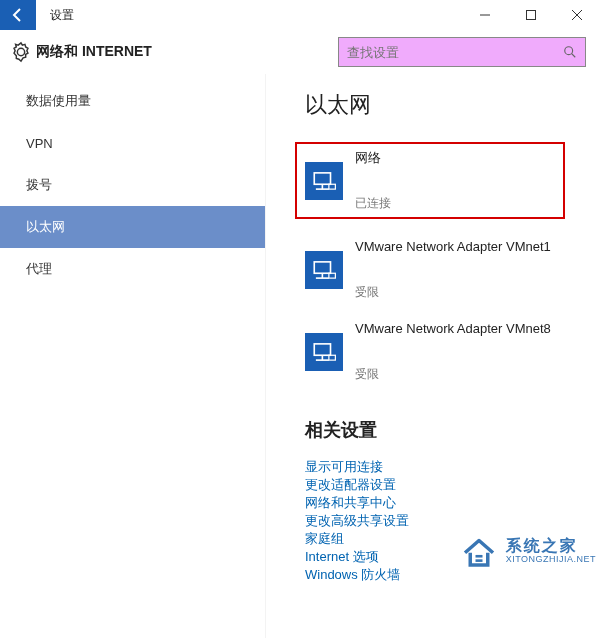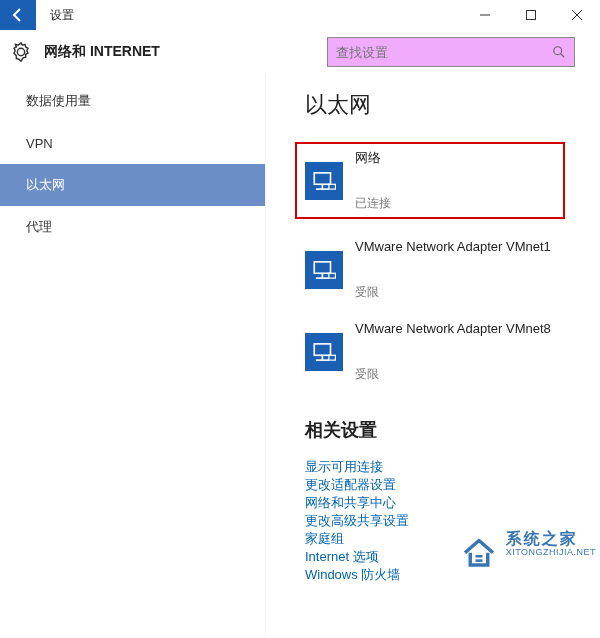--- a/index.html
+++ b/index.html
@@ -6,21 +6,21 @@
   html, body { width: 600px; height: 638px; overflow: hidden; background: #fff; }
 
   .titlebar { height: 30px; background: #fff; display: flex; align-items: stretch; border-bottom: 0; }
   .back-btn { width: 36px; background: #1a5fb4; display: flex; align-items: center; justify-content: center; color: #fff; }
   .back-btn svg { width: 16px; height: 16px; }
   .title-label { flex: 0 0 auto; padding: 0 14px; display: flex; align-items: center; font-size: 12px; color: #222; }
   .title-spacer { flex: 1; }
   .win-btn { width: 46px; display: flex; align-items: center; justify-content: center; color: #333; }
   .win-btn svg { width: 10px; height: 10px; }
 
-  .header { height: 44px; display: flex; align-items: center; padding: 0 25px 0 10px; gap: 12px; }
+  .header { height: 44px; display: flex; align-items: center; padding: 0 14px 0 10px; gap: 4px; }
   .gear-icon { width: 22px; height: 22px; color: #333; }
   .gear-icon svg { width: 22px; height: 22px; }
   .header-title { font-size: 14px; font-weight: 600; color: #222; flex: 0 0 auto; }
   .header-spacer { flex: 1; }
   .search-wrap { width: 248px; height: 30px; border: 1px solid #888; display: flex; align-items: center; padding: 0 8px; background: #f0abfc; }
   .search-input { flex: 1; border: none; outline: none; font-size: 13px; color: #555; background: transparent; }
   .search-icon { width: 14px; height: 14px; color: #666; }
   .search-icon svg { width: 14px; height: 14px; }
 
   .body { display: flex; height: calc(638px - 30px - 44px); }
@@ -38,21 +38,21 @@
   .conn-icon { width: 38px; height: 38px; background: #1a5fb4; display: flex; align-items: center; justify-content: center; color: #fff; flex-shrink: 0; }
   .conn-icon svg { width: 26px; height: 26px; }
   .conn-text { display: flex; flex-direction: column; line-height: 1.3; }
   .conn-name { font-size: 13px; color: #222; }
   .conn-status { font-size: 12px; color: #777; margin-top: 29px; }
 
   .related-title { font-size: 18px; font-weight: 700; color: #222; margin-bottom: 16px; }
   .related-links { display: flex; flex-direction: column; }
   .related-link { font-size: 13px; color: #0063b1; text-decoration: none; cursor: pointer; }
 
-  .watermark { position: absolute; right: 4px; bottom: 66px; display: flex; gap: 6px; opacity: 0.95; }
+  .watermark { position: absolute; right: 4px; bottom: 66px; display: flex; align-items: center; gap: 6px; opacity: 0.95; }
   .wm-icon { width: 42px; height: 42px; }
   .wm-text { display: flex; flex-direction: column; line-height: 1.1; }
   .wm-cn { font-size: 16px; font-weight: 700; color: #2f6fb0; letter-spacing: 2px; }
   .wm-en { font-size: 9px; color: #2f6fb0; letter-spacing: 0.5px; }
 </style>
 </head>
 <body>
 
 <div class="titlebar">
   <div class="back-btn">
@@ -99,20 +99,23 @@
   </div>
 </div>
 
 <div class="body">
   <div class="sidebar">
     <div class="sidebar-item">
         <span>数据使用量</span>
       </div>
     <div class="sidebar-item">
         <span>VPN</span>
+      </div>
+    <div class="sidebar-item">
+        <span>拨号</span>
       </div>
     <div class="sidebar-item selected">
         <span>以太网</span>
       </div>
     <div class="sidebar-item">
         <span>代理</span>
       </div>
   </div>
 
   <div class="content">

